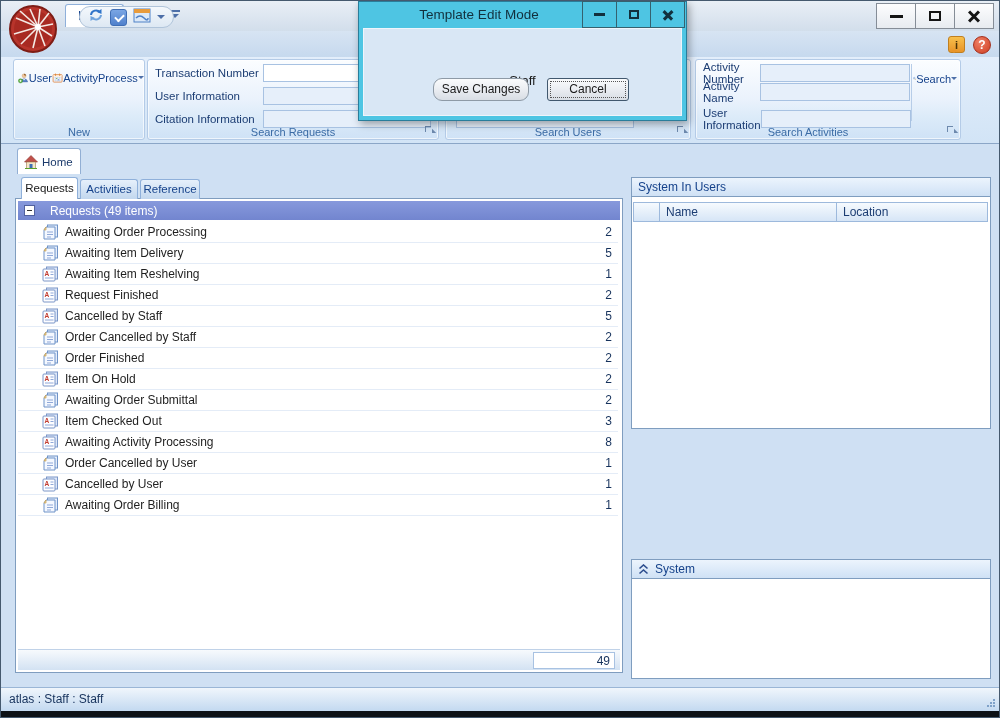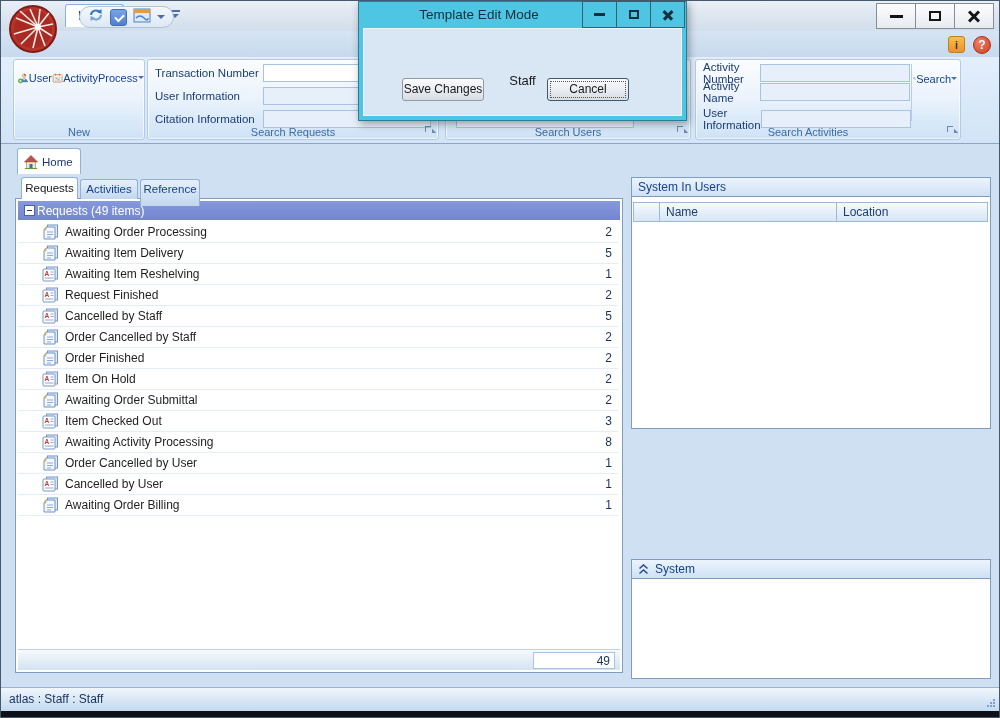--- a/index.html
+++ b/index.html
@@ -86,21 +86,21 @@
   
   .subtab { position:absolute; z-index:3; font-size:11.5px; color:#15428b; text-align:center;
             border:1px solid #8fb0da; border-bottom:none; border-radius:3px 3px 0 0;
             background:linear-gradient(#e6f0fb,#c2d7ee); line-height:19px; cursor:default; }
   .subtab.active { background:#fff; font-weight:normal; color:#1a1a1a; }
 
   .list-box { position:absolute; left:14px; top:197px; width:608px; bottom:44px;
               background:#fff; border:1px solid #7f9dbf; }
   .list-header { position:absolute; left:2px; right:2px; top:2px; height:19px;
               background:linear-gradient(#8799dc,#7285cf); color:#fff; font-size:12px;
-              display:flex; align-items:center; gap:2px; padding-left:6px; }
+              display:flex; align-items:center; gap:15px; padding-left:6px; }
   .minus-box, .plus-box { width:11px; height:11px; background:#fff; border:1px solid #51619f;
               position:relative; flex:0 0 auto; }
   .minus-box::after { content:''; position:absolute; left:2px; top:4px; width:5px; height:1px; background:#333; }
   .plus-box::before { content:''; position:absolute; left:2px; top:4px; width:5px; height:1px; background:#333; }
   .plus-box::after  { content:''; position:absolute; left:4px; top:2px; width:1px; height:5px; background:#333; }
   .rows { position:absolute; left:2px; right:4px; top:23px; }
   .req-row { height:21px; display:flex; align-items:center; padding-left:24px;
              border-bottom:1px solid #e4ecf7; font-size:12px; color:#1f1f1f; cursor:default; }
   .req-row .row-icon { width:17px; height:16px; margin-right:6px; flex:0 0 auto; }
   .req-row .row-count { margin-left:auto; padding-right:6px; color:#16325c; }
@@ -341,21 +341,21 @@
       <polygon points="7,0.5 13.5,7 0.5,7" fill="#c0504a" stroke="#8e3530" stroke-width="0.6"></polygon>
       <rect x="2.5" y="7" width="9" height="6.5" fill="#f5e7c8" stroke="#9a7b4f" stroke-width="0.6"></rect>
       <rect x="5.5" y="9" width="3" height="4.5" fill="#3f6fb5"></rect>
       <rect x="1" y="13" width="12" height="1" fill="#5aa02c"></rect>
     </svg>
     <span>Home</span>
   </div>
 
   <div class="subtab active" style="left:20px; top:176px; width:57px; height:22px; line-height:21px; z-index:3;">Requests</div>
   <div class="subtab" style="left:79px; top:178px; width:58px; height:20px;">Activities</div>
-  <div class="subtab" style="left:139px; top:178px; width:60px; height:27px;">Reference</div>
+  <div class="subtab" style="left:139px; top:178px; width:60px; height:20px;">Reference</div>
 
   <div class="list-box">
     <div class="list-header">
       <span class="minus-box"></span>
       <span>Requests  (49 items)</span>
     </div>
     <div class="rows">
         <div class="req-row">
     <span class="row-icon"><svg width="17" height="16" viewBox="0 0 17 16">
     <rect x="5.5" y="1" width="10" height="12" fill="#e4edfb" stroke="#6f93c8"></rect>
@@ -573,18 +573,18 @@
         </div>
       <div class="dlg-btn">
           <span class="dlg-glyph-max"></span>
         </div>
       <div class="dlg-btn">
           <span class="dlg-glyph-close"></span>
         </div>
     </div>
     <div class="dlg-body">
       <div class="dlg-text">Staff</div>
-      <div class="dlg-push" style="left:39px; width:82px;">Save Changes</div>
+      <div class="dlg-push" style="left:70px; width:96px;border-radius:9px;">Save Changes</div>
       <div class="dlg-push focused" style="left:184px; width:82px;">Cancel</div>
     </div>
   </div>
 
 </div>
 
 </body></html>

